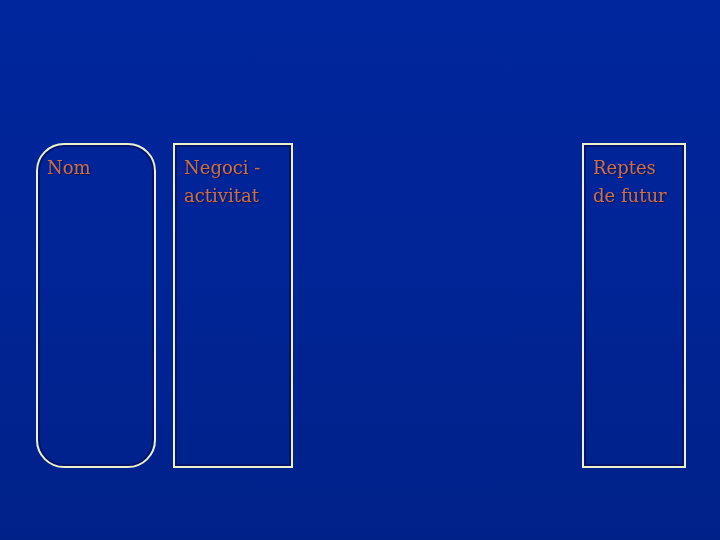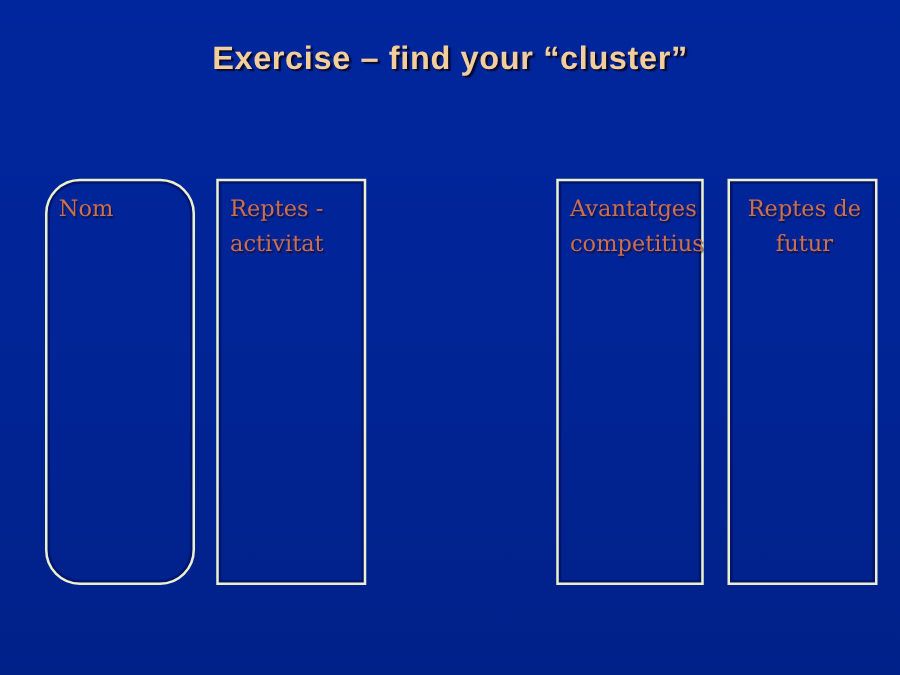--- a/index.html
+++ b/index.html
@@ -42,39 +42,35 @@
     font-family: "DejaVu Serif", "Liberation Serif", serif;
     font-size: 18px;
     line-height: 28px;
     color: #cd6f4e;
     text-shadow: 1px 1px 1px rgba(20, 5, 5, 0.55);
   }
   .col-1 { left: 36px;  width: 120px; border-radius: 28px; }
   .col-2 { left: 173px; width: 120px; }
   .col-3 { left: 310px; width: 123px; }
   .col-4 { left: 445px; width: 118px; }
-  .col-5 { left: 582px; width: 120px; text-align: center; }
+  .col-5 { left: 582px; width: 104px; }
 </style>
 </head>
 <body>
 
 <div class="slide">
 
-  <div class="slide-title">Exercise – find your “cluster”</div>
 
   <div class="column-box col-1">
     <div class="column-label">Nom</div>
   </div>
 
   <div class="column-box col-2">
-    <div class="column-label">Reptes - activitat</div>
+    <div class="column-label">Negoci - activitat</div>
   </div>
 
 
-  <div class="column-box col-4">
-    <div class="column-label">Avantatges competitius</div>
-  </div>
 
   <div class="column-box col-5">
     <div class="column-label">Reptes de futur</div>
   </div>
 
 </div>
 
 </body></html>

